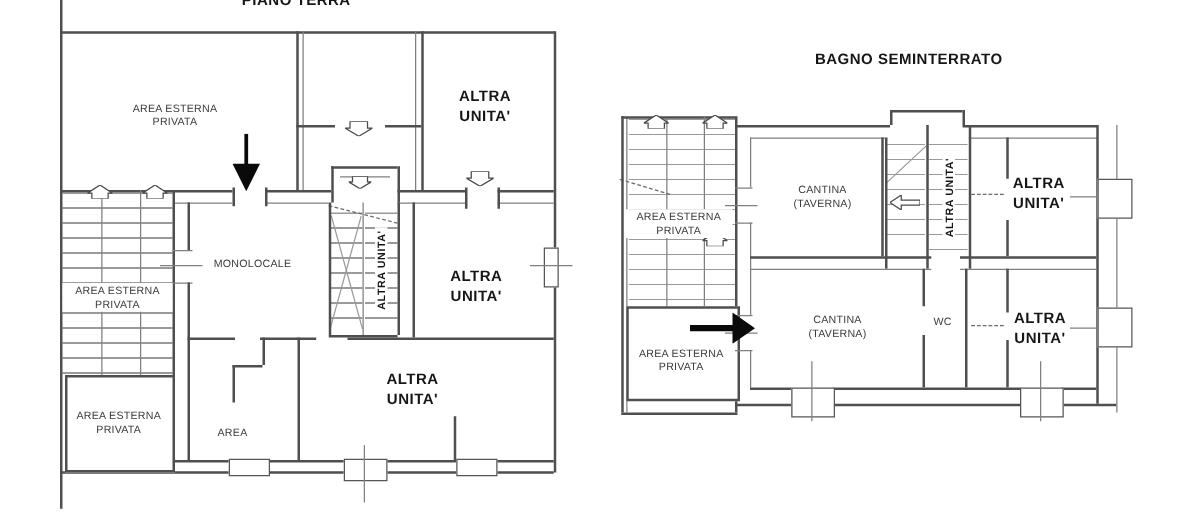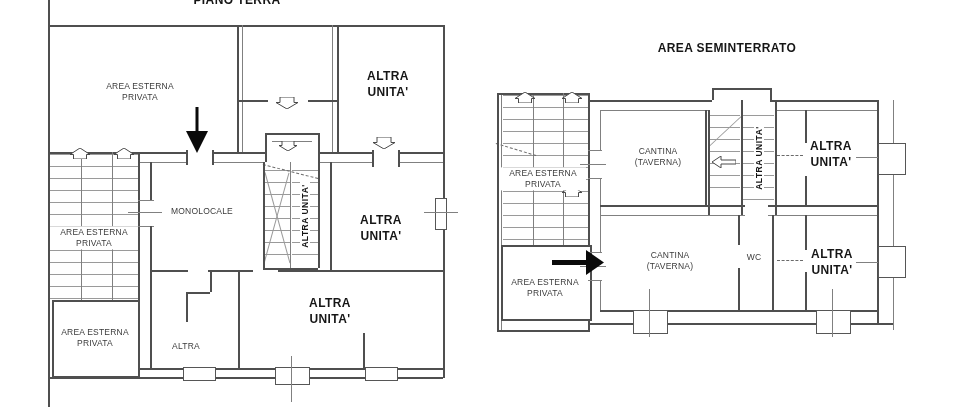--- a/index.html
+++ b/index.html
@@ -147,21 +147,21 @@
   </span>
 
   <div class="lbl title" style="left:237px;top:-7px;transform:translate(-50%,0)">PIANO TERRA</div>
   <div class="lbl" style="left:140px;top:92px;width:90px">AREA ESTERNA PRIVATA</div>
   <div class="lbl bold" style="left:388px;top:85px;width:66px">ALTRA UNITA'</div>
   <div class="lbl nw" style="left:202px;top:211px">MONOLOCALE</div>
   <div class="vlbl" style="left:305px;top:216px">ALTRA UNITA'</div>
   <div class="lbl bold" style="left:381px;top:229px;width:66px">ALTRA UNITA'</div>
   <div class="lbl bg" style="left:94px;top:238px;width:84px">AREA ESTERNA PRIVATA</div>
   <div class="lbl" style="left:95px;top:338px;width:80px">AREA ESTERNA PRIVATA</div>
-  <div class="lbl nw" style="left:186px;top:346px">ALTRA</div>
+  <div class="lbl nw" style="left:186px;top:346px">AREA</div>
   <div class="lbl bold" style="left:330px;top:312px;width:60px">ALTRA UNITA'</div>
 </div>
 
 <div class="plan">
 
   <i class="hatch" style="left:503px;top:95px;width:60px;height:150px"></i>
   <i class="hatch" style="left:563px;top:95px;width:25px;height:150px"></i>
   <i class="wv t" style="left:533px;top:95px;height:150px"></i>
   <i class="dash" style="left:496px;top:143px;width:42px;transform:rotate(16.7deg);transform-origin:0 0"></i>
   <i class="hatch" style="left:709px;top:115px;width:31px;height:75px"></i>
@@ -253,21 +253,21 @@
     <svg width="20" height="11">
         <polygon points="0,6.5 10,0 20,6.5 16.5,6.5 16.5,11 3.5,11 3.5,6.5" fill="#fff" stroke="#4a4a4a" stroke-width="1"></polygon>
       </svg>
   </span>
   <span class="icon" style="left:712px;top:156px">
     <svg width="24" height="12">
         <polygon points="0,6 9,0 9,4 24,4 24,8 9,8 9,12" fill="#fff" stroke="#4a4a4a" stroke-width="1"></polygon>
       </svg>
   </span>
 
-  <div class="lbl title" style="left:727px;top:48px">AREA SEMINTERRATO</div>
+  <div class="lbl title" style="left:727px;top:48px">BAGNO SEMINTERRATO</div>
   <div class="lbl bg" style="left:543px;top:179px;width:82px">AREA ESTERNA PRIVATA</div>
   <div class="lbl" style="left:545px;top:288px;width:80px">AREA ESTERNA PRIVATA</div>
   <div class="lbl" style="left:658px;top:157px;width:70px">CANTINA (TAVERNA)</div>
   <div class="lbl" style="left:670px;top:261px;width:70px">CANTINA (TAVERNA)</div>
   <div class="lbl nw" style="left:754px;top:257px">WC</div>
   <div class="vlbl" style="left:759px;top:158px">ALTRA UNITA'</div>
   <div class="lbl bold" style="left:831px;top:155px;width:64px">ALTRA UNITA'</div>
   <div class="lbl bold" style="left:832px;top:263px;width:64px">ALTRA UNITA'</div>
 </div>
 

